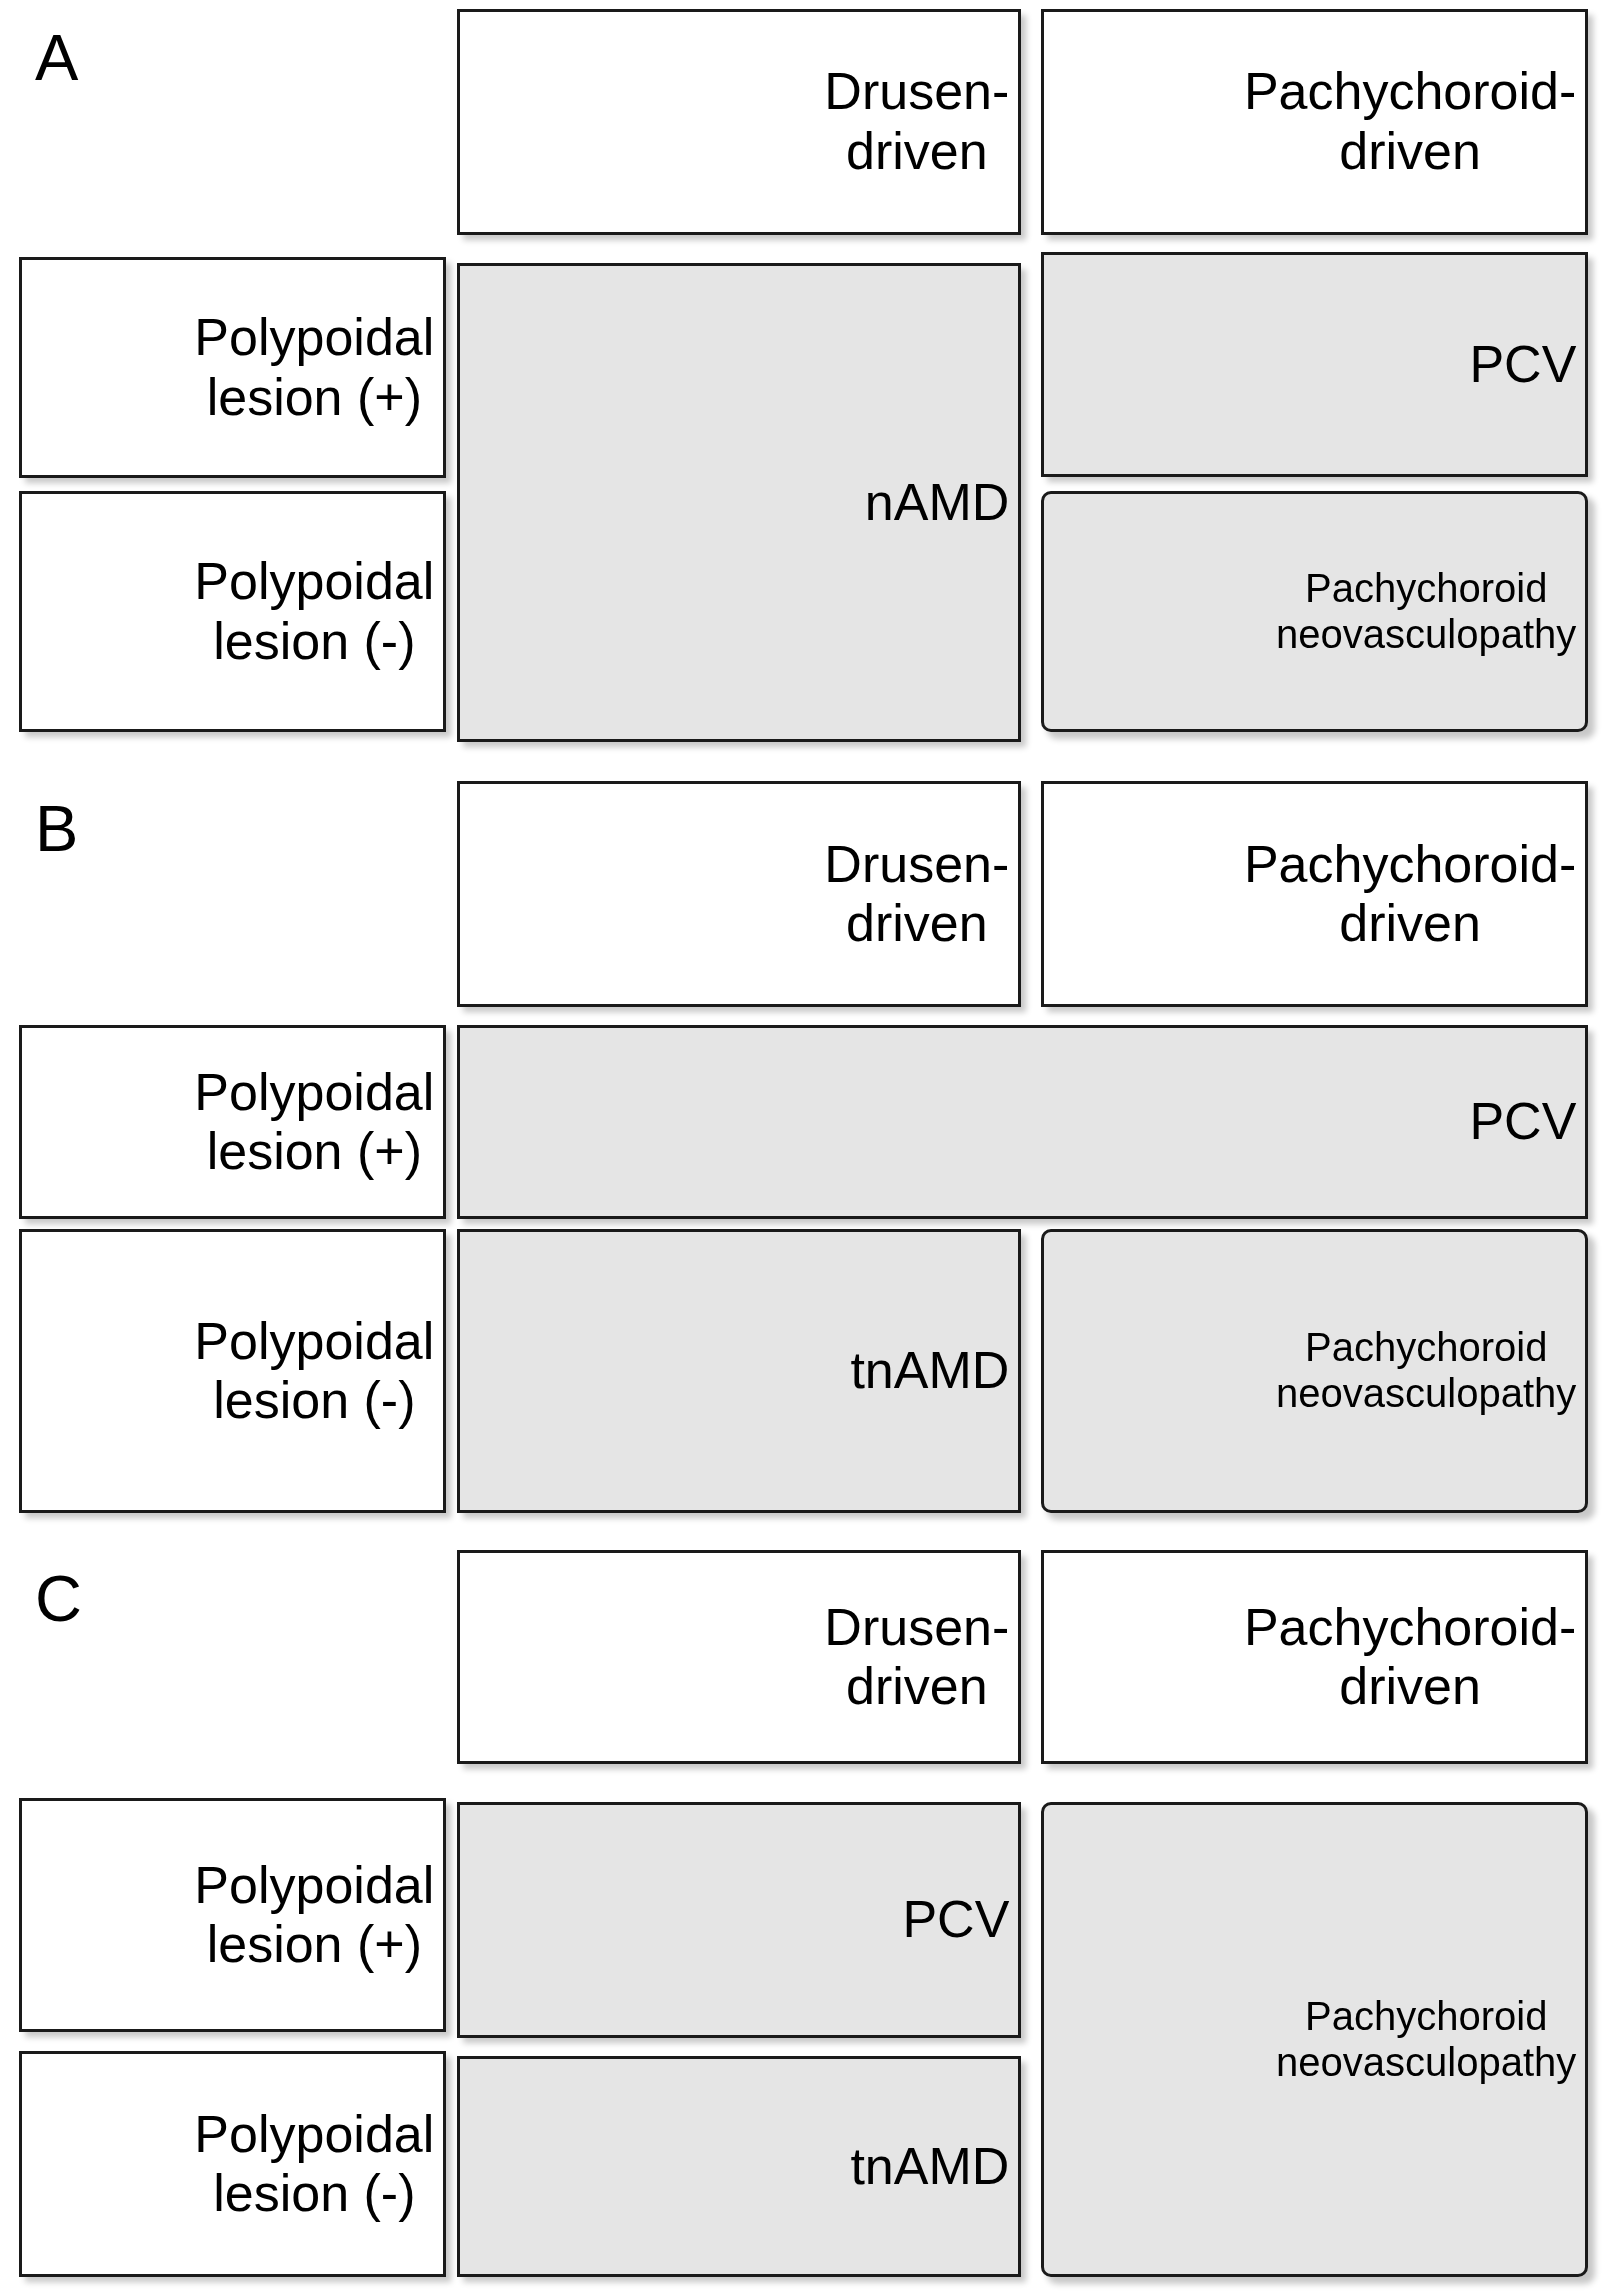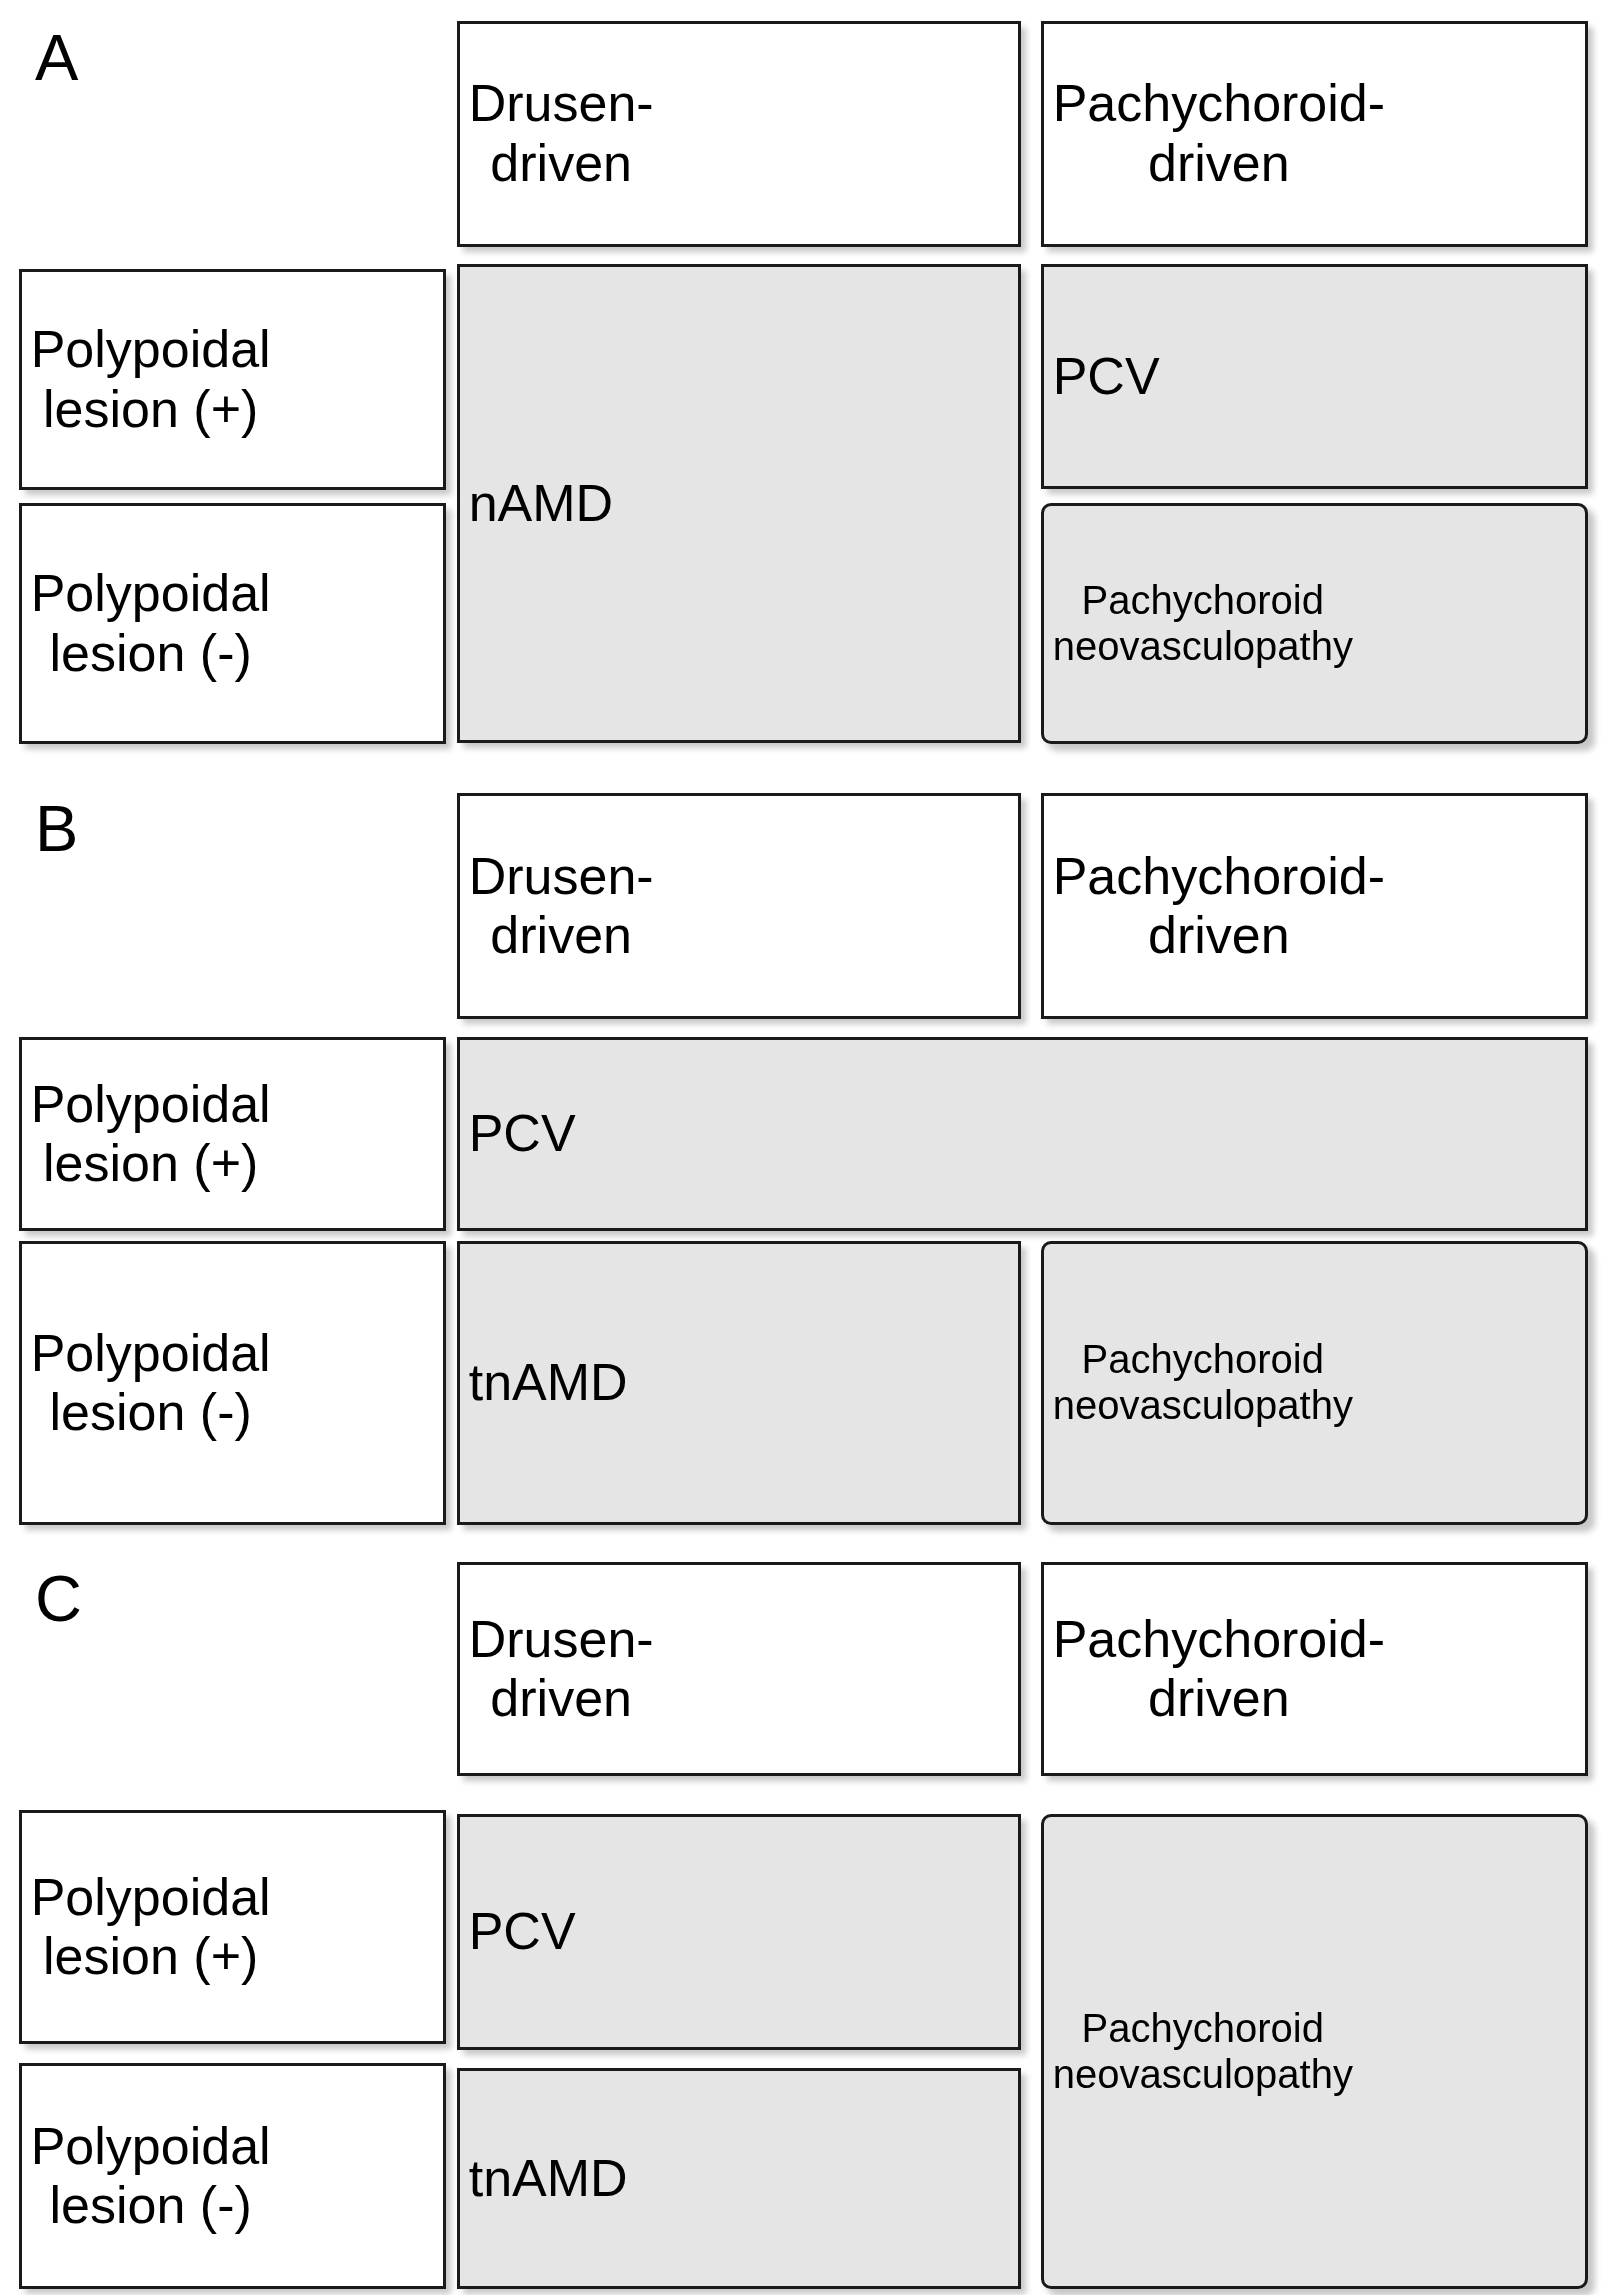--- a/index.html
+++ b/index.html
@@ -16,25 +16,24 @@
     overflow: hidden;
   }
 
   
   .fig-box {
     position: absolute;
     box-sizing: border-box;
     border: 3.5px solid #1a1a1a;
     display: flex;
     align-items: center;
-    justify-content: flex-start;
+    justify-content: flex-end;
     text-align: center;
     line-height: 1.14;
     box-shadow: 6.1px 6.1px 6.1px rgba(0,0,0,0.22);
-    margin-top: 12px;
   }
   .fig-box.white { background: #ffffff; }
   .fig-box.gray  { background: #e5e5e5; }
 
   .txt-lg { font-size: 52px; }
   .txt-sm { font-size: 40px; border-radius: 10px; }
 
   .panel-letter {
     position: absolute;
     font-size: 65px;
@@ -64,21 +63,21 @@
   <div class="fig-box white txt-lg" style="left:19px; top:257px; width:427px; height:221px;">
     <span class="box-inner">Polypoidal
 lesion (+)</span>
   </div>
 
   <div class="fig-box white txt-lg" style="left:19px; top:491px; width:427px; height:241px;">
     <span class="box-inner">Polypoidal
 lesion (-)</span>
   </div>
 
-  <div class="fig-box gray txt-lg" style="left:457px; top:252px; width:564px; height:479px;">
+  <div class="fig-box gray txt-lg" style="left:457px; top:263px; width:564px; height:479px;">
     <span class="box-inner">nAMD</span>
   </div>
 
   <div class="fig-box gray txt-lg" style="left:1041px; top:252px; width:547px; height:225px;">
     <span class="box-inner">PCV</span>
   </div>
 
   <div class="fig-box gray txt-sm" style="left:1041px; top:491px; width:547px; height:241px;">
     <span class="box-inner">Pachychoroid
 neovasculopathy</span>

